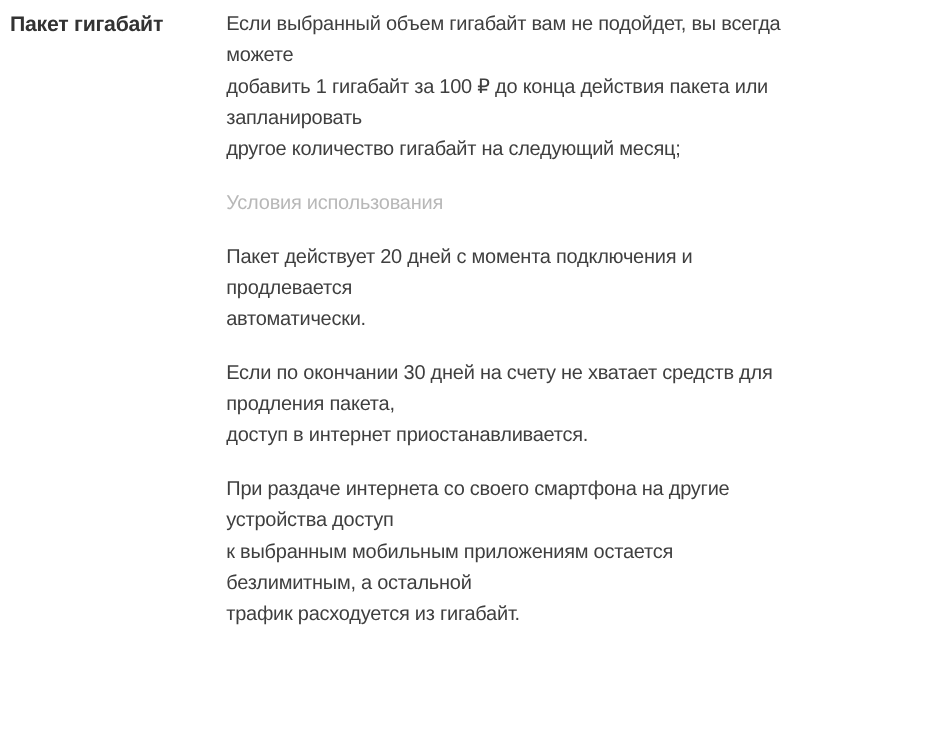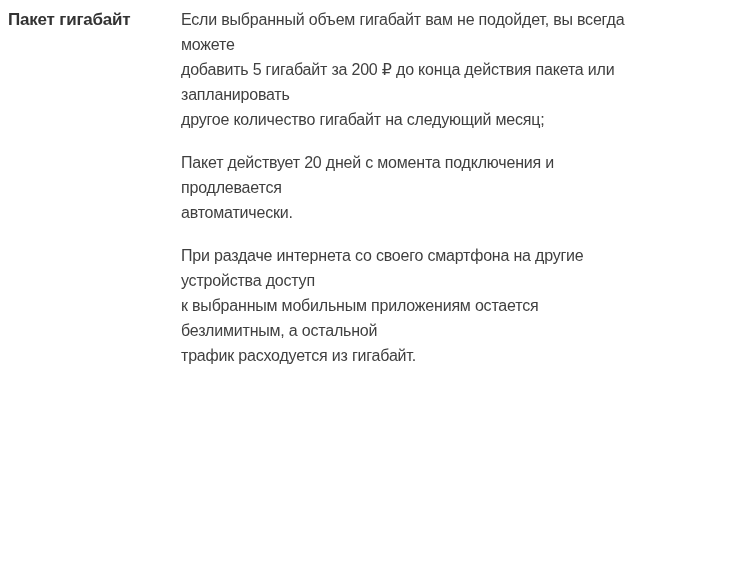--- a/index.html
+++ b/index.html
@@ -57,28 +57,31 @@
 <div class="page">
   <div class="row">
 
     <div class="label-col">
       <div class="section-title">Пакет гигабайт</div>
     </div>
 
     <div class="content-col">
 
       <p class="para">Если выбранный объем гигабайт вам не подойдет, вы всегда можете
-добавить 5 гигабайт за 200 ₽ до конца действия пакета или запланировать
+добавить 1 гигабайт за 100 ₽ до конца действия пакета или запланировать
 другое количество гигабайт на следующий месяц;</p>
 
+      <div class="subheading">Условия использования</div>
 
       <p class="para">Пакет действует 20 дней с момента подключения и продлевается
 автоматически.</p>
 
 
+      <p class="para">Если по окончании 30 дней на счету не хватает средств для продления пакета,
+доступ в интернет приостанавливается.</p>
 
 
       <p class="para">При раздаче интернета со своего смартфона на другие устройства доступ
 к выбранным мобильным приложениям остается безлимитным, а остальной
 трафик расходуется из гигабайт.</p>
     </div>
 
   </div>
 </div>
 

